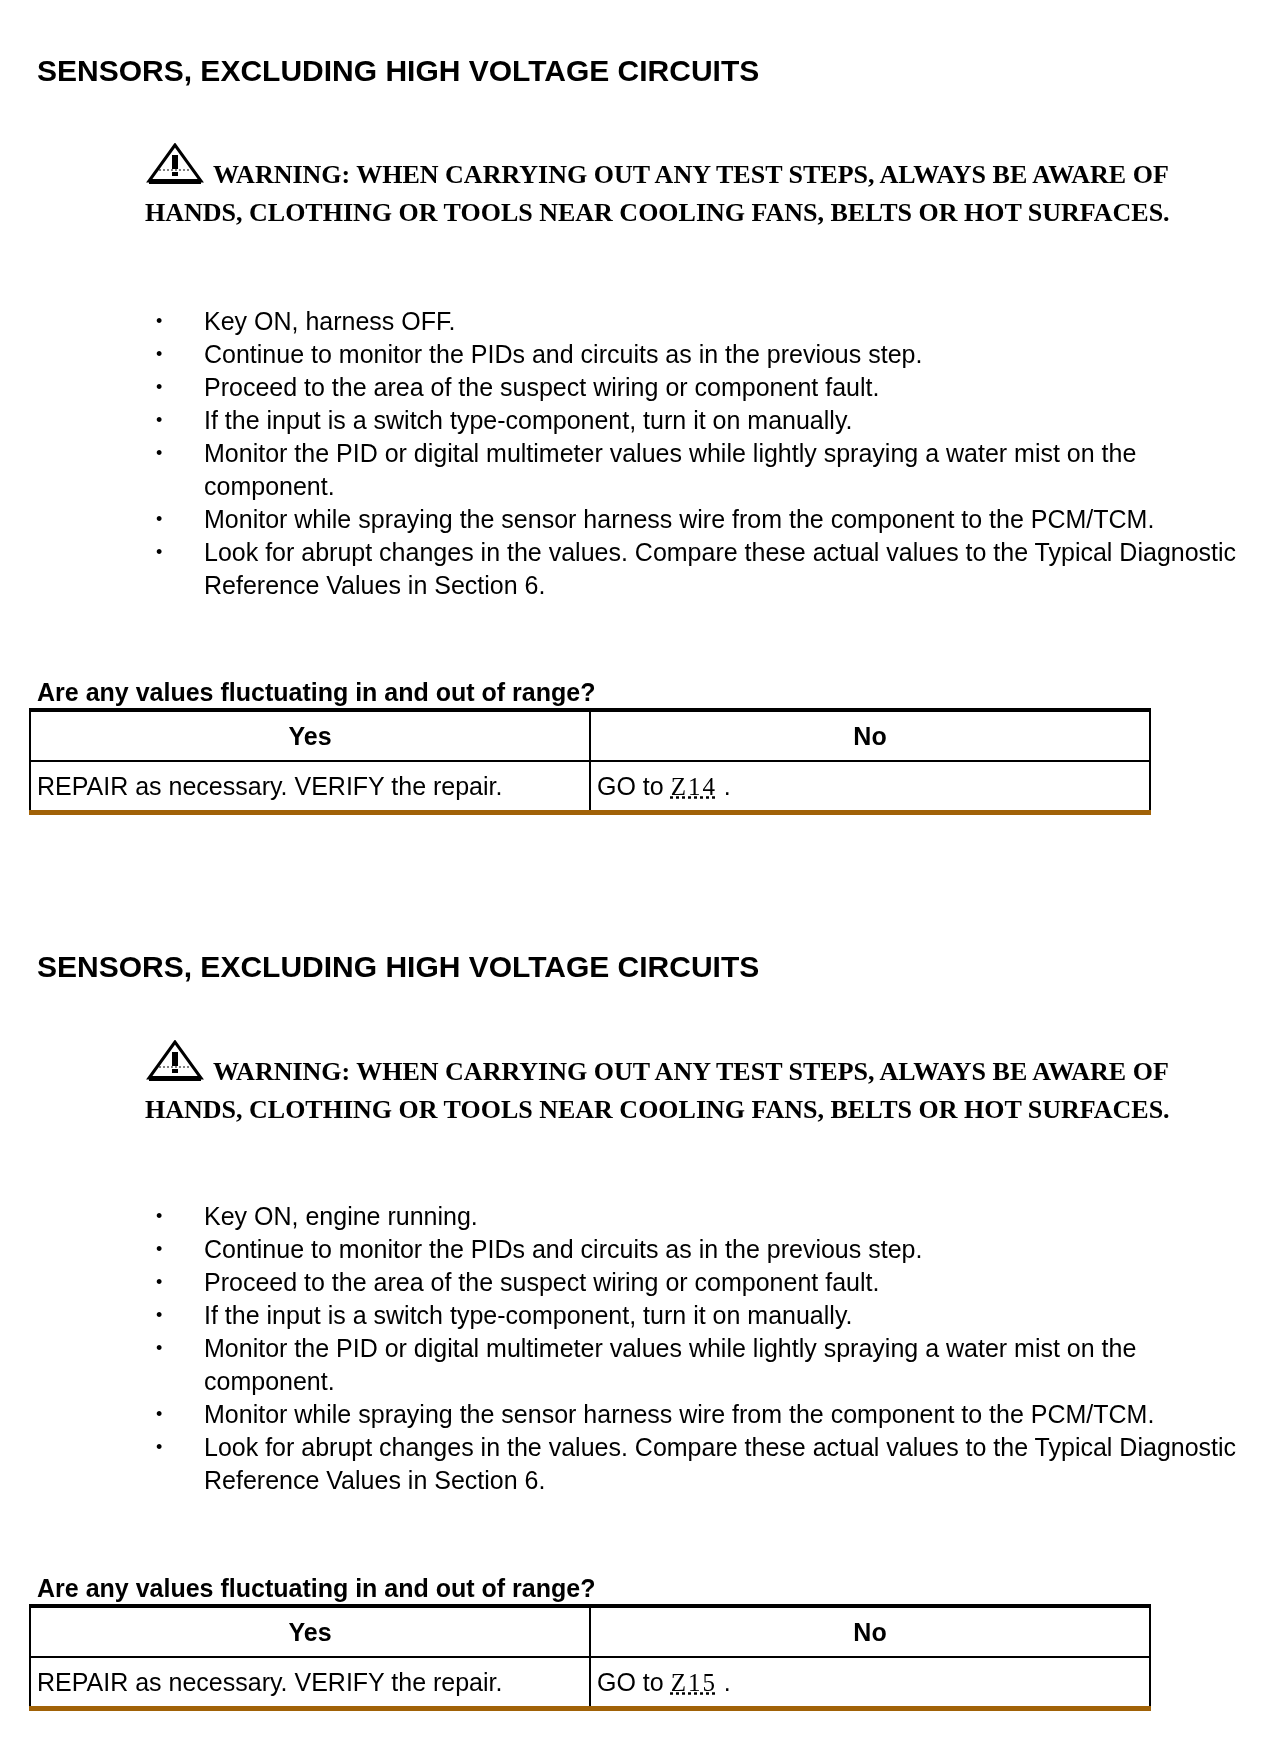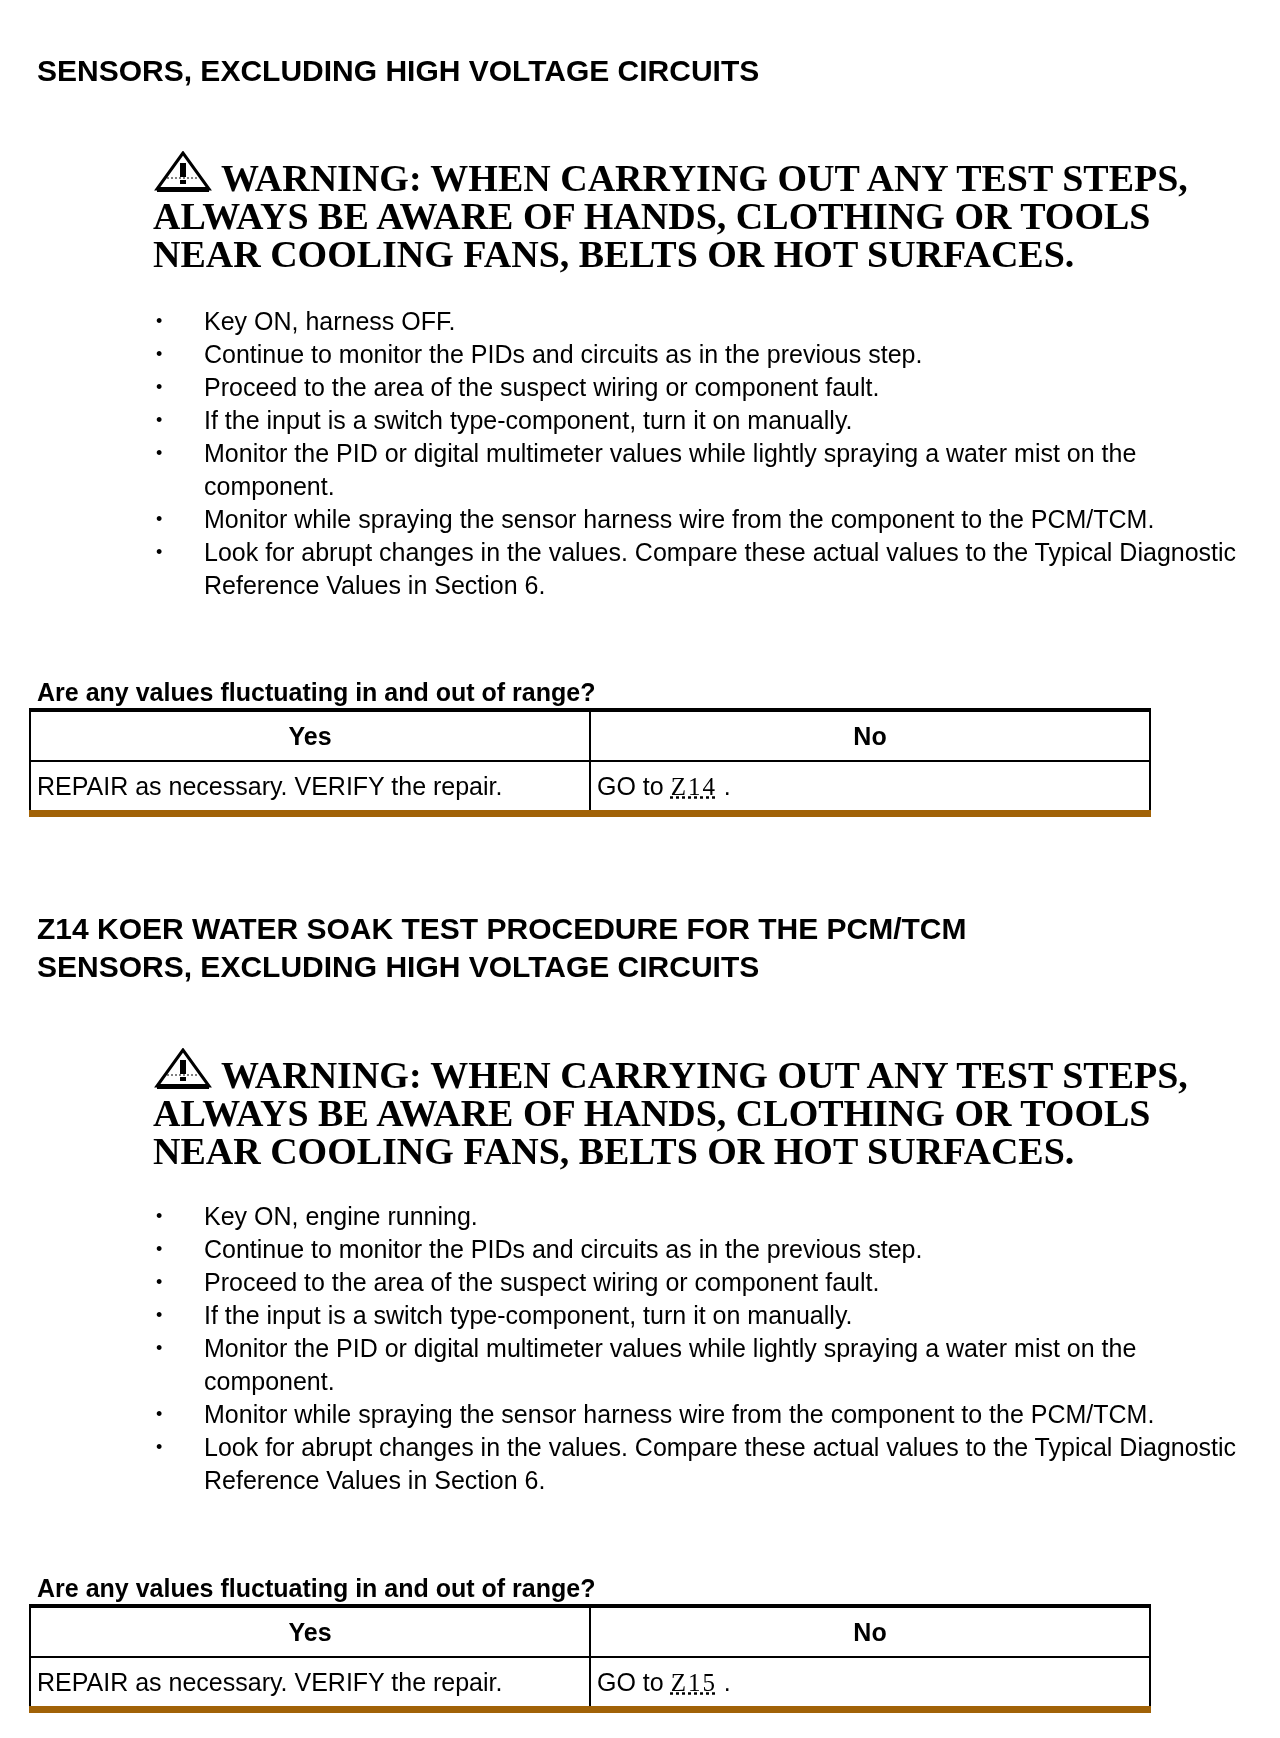--- a/index.html
+++ b/index.html
@@ -1,28 +1,28 @@
 <!DOCTYPE html>
 <html><head>
 <meta charset="utf-8">
 <style>
   html, body { margin: 0; padding: 0; background: #ffffff; }
   body { width: 1280px; height: 1738px; position: relative; overflow: hidden; color: #000; font-family: "Liberation Sans", sans-serif; }
   .section { position: absolute; left: 0; width: 1280px; }
   .title { position: absolute; left: 37px; font-family: "Liberation Sans", sans-serif; font-weight: bold; font-size: 30px; line-height: 38px; letter-spacing: 0px; margin: 0; }
-  .warning { position: absolute; left: 137px; width: 1110px; font-family: "Liberation Serif", serif; font-weight: bold; font-size: 38px; line-height: 38px; margin: 16px; }
+  .warning { position: absolute; left: 137px; width: 1110px; font-family: "Liberation Serif", serif; font-weight: bold; font-size: 26px; line-height: 38px; margin: 8px; }
   .warn-icon { display: inline-block; width: 60px; height: 42px; vertical-align: -2px; margin-right: 8px; }
   .warn-icon svg { width: 60px; height: 42px; display: block; }
   .steps { position: absolute; left: 150px; width: 1110px; margin: 0; padding: 0; list-style: none; font-family: "Liberation Sans", sans-serif; font-size: 25px; line-height: 33px; }
   .steps li { position: relative; padding-left: 54px; margin: 0; }
   .steps li .bullet { position: absolute; left: 6px; top: 0; font-size: 18px; }
   .question { position: absolute; left: 37px; font-family: "Liberation Sans", sans-serif; font-weight: bold; font-size: 25px; line-height: 30px; margin: 0; }
   table.decision { position: absolute; left: 29px; width: 1122px; border-collapse: collapse; font-family: "Liberation Sans", sans-serif; font-size: 25px; }
   table.decision th, table.decision td { border: 2px solid #000; padding: 0 6px; height: 48px; }
-  table.decision { border-top: 4px solid #000; border-bottom: 7px solid #a16207; }
+  table.decision { border-top: 4px solid #000; border-bottom: 5px solid #a16207; }
   table.decision th { font-weight: bold; text-align: center; width: 50%; }
   table.decision td { text-align: left; border-radius: 15px; }
   .link { color: #000000; text-decoration: underline dotted; font-family: "Liberation Serif", serif; letter-spacing: 2px; }
 </style>
 </head>
 <body>
 
 <div class="section" style="top:0;">
   <h1 class="title" style="top:14px;">
     <br>
@@ -58,21 +58,21 @@
     <tr>
       <td>REPAIR as necessary. VERIFY the repair.</td>
       <td><span>GO to </span><a class="link">Z14</a><span> .</span></td>
     </tr>
   </tbody>
     </table>
 </div>
 
 <div class="section" style="top:0;">
   <h1 class="title" style="top:910px;">
-    <span>Z14 KOER WATER SOAK TEST PROCEDURE FOR THE PCM/TCM</span><br>
+    <br>
     <span>SENSORS, EXCLUDING HIGH VOLTAGE CIRCUITS</span>
   </h1>
   <p class="warning" style="top:1032px;">
     <span class="warn-icon">
       <svg viewBox="0 0 60 42">
           <polygon points="30,2 4,38 56,38" fill="none" stroke="#000" stroke-width="3"></polygon>
           <rect x="4" y="36" width="52" height="5" fill="#000"></rect>
           <rect x="27" y="12" width="6" height="14" fill="#000"></rect>
           <rect x="27" y="29" width="6" height="4" fill="#000"></rect>
           <line x1="14" y1="27" x2="46" y2="27" stroke="#000" stroke-width="1" stroke-dasharray="2,2"></line>

